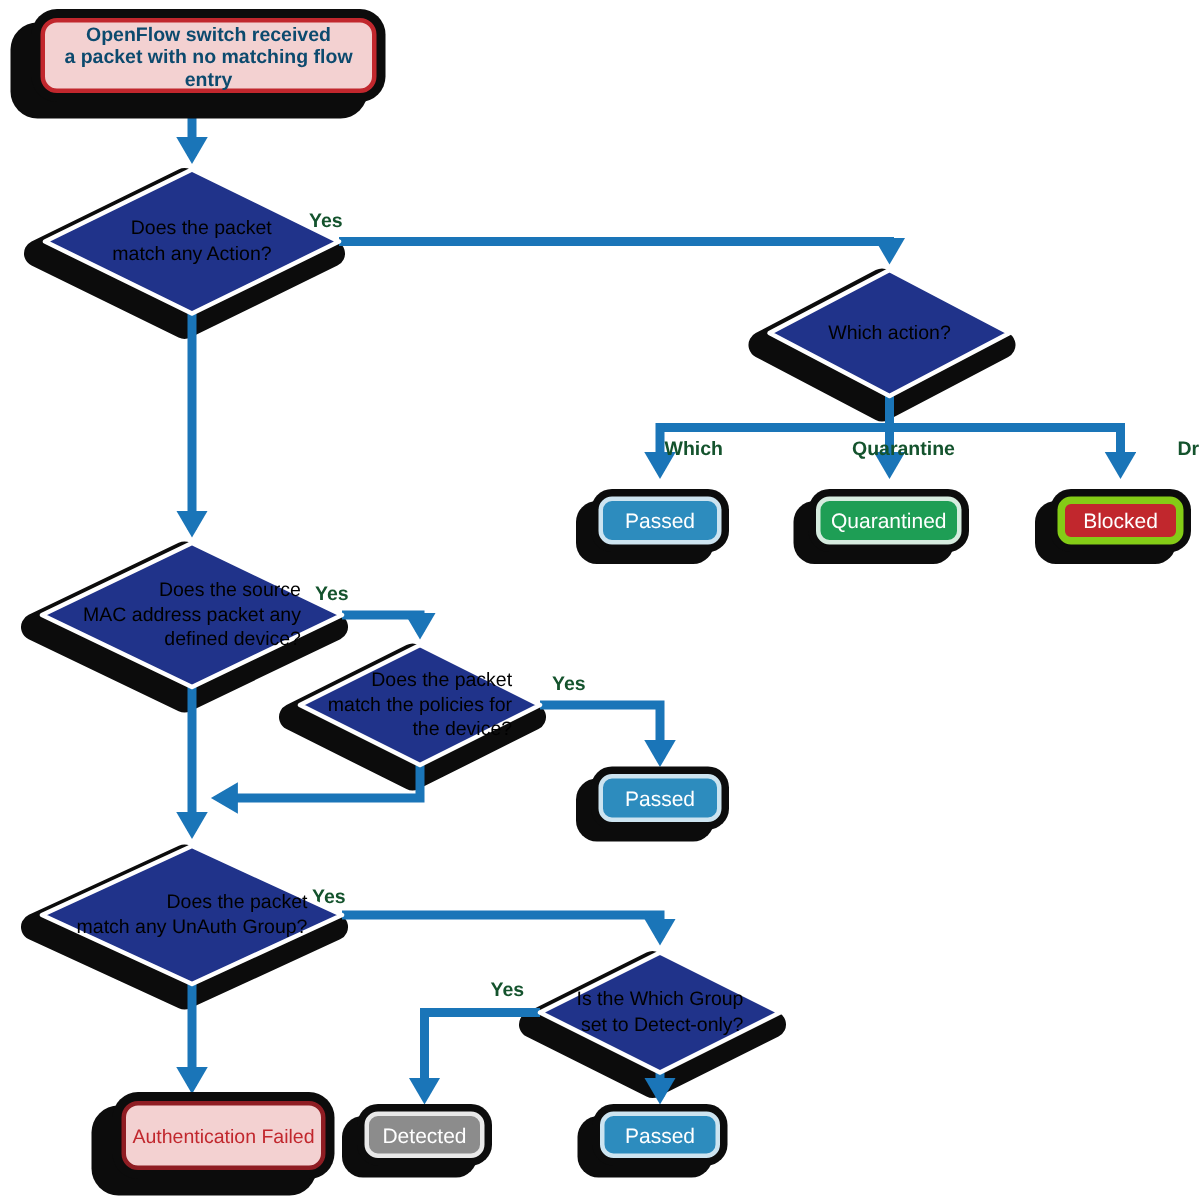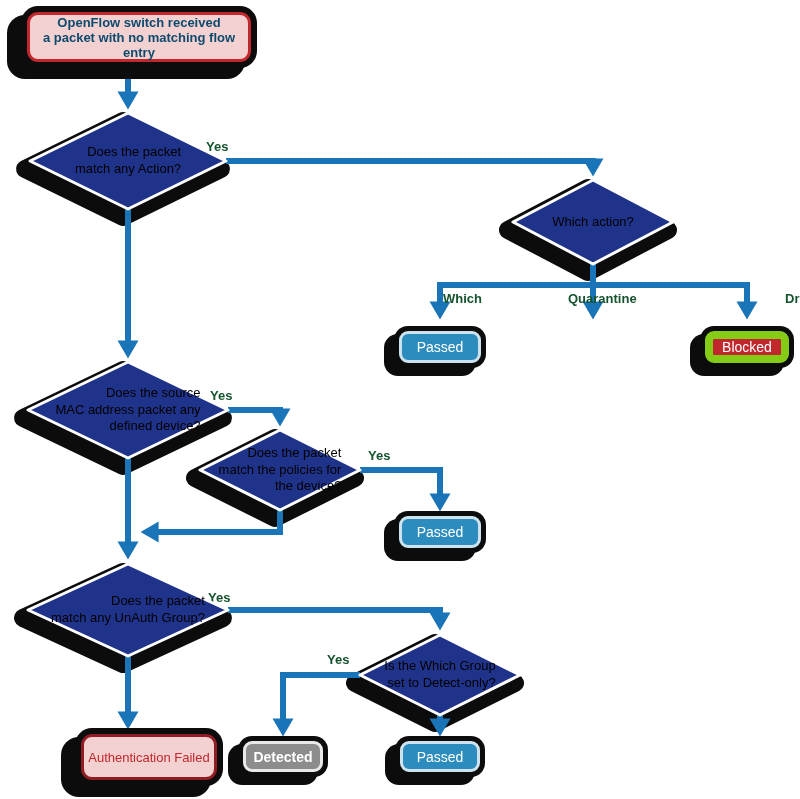--- a/index.html
+++ b/index.html
@@ -25,21 +25,21 @@
     position:absolute;z-index:3;display:flex;align-items:center;justify-content:center;
     text-align:center;white-space:pre-line;box-sizing:border-box;border-radius:9px;
   }
   .blob{box-shadow:0 0 0 5px #0c0c0c,-10px 8px 0 5px #0c0c0c;text-align:right;}
   .blob-big{box-shadow:0 0 0 6px #0c0c0c,-13px 10px 0 7px #0c0c0c;border-radius:11px;}
   .alert{background:#f3d1d1;border:3px solid #c1272d;color:#0c4a6e;font-size:13px;font-weight:bold;}
   .alert-dark{background:#f3d1d1;border:3px solid #8f1d23;color:#c1272d;font-size:13px;}
   .term{color:#ffffff;font-size:14px;}
   .term-passed{background:#2d8cbe;border:3px solid #cde4f0;}
   .term-quarantined{background:#1e9e55;border:3px solid #d6ecdf;}
-  .term-blocked{background:#c1272d;border:8px solid #84cc16;}
+  .term-blocked{background:#c1272d;border:5px solid #84cc16;}
   .term-detected{background:#8c8c8c;border:3px solid #e9e9e9;}
 </style>
 </head>
 <body>
 
 <div id="canvas">
 
   <div class="edge-label over" style="left:206px;top:139px;">Yes</div>
   <div class="edge-label" style="left:131px;top:200px;">No</div>
   <div class="edge-label over" style="left:443px;top:291px;">Which</div>
@@ -110,21 +110,22 @@
 the device?</div>
   <div class="node-label" style="left:30px;top:568px;width:196px;height:84px;">Does the packet
 match any UnAuth Group?</div>
   <div class="node-label" style="left:365px;top:639px;width:150px;height:72px;">Is the Which Group
 set to Detect-only?</div>
 
   <div class="box blob-big alert" style="left:27px;top:12px;width:224px;height:50px;">OpenFlow switch received
 a packet with no matching flow entry</div>
 
   <div class="box blob term term-passed" style="left:399px;top:331px;width:82px;height:32px;">Passed</div>
+  <div class="box blob term term-quarantined" style="left:544px;top:331px;width:97px;height:32px;">Quarantined</div>
   <div class="box blob term term-blocked" style="left:705px;top:331px;width:84px;height:32px;">Blocked</div>
 
   <div class="box blob term term-passed" style="left:399px;top:516px;width:82px;height:32px;">Passed</div>
 
   <div class="box blob-big alert-dark" style="left:57px;top:734px;width:136px;height:46px;margin-left:24px;">Authentication Failed</div>
-  <div class="box blob term term-detected" style="left:243px;top:741px;width:80px;height:31px;font-weight:bold;">Detected</div>
+  <div class="box blob term term-detected" style="left:243px;top:741px;width:80px;height:31px;">Detected</div>
   <div class="box blob term term-passed" style="left:400px;top:741px;width:80px;height:31px;">Passed</div>
 
 </div>
 
 </body></html>

